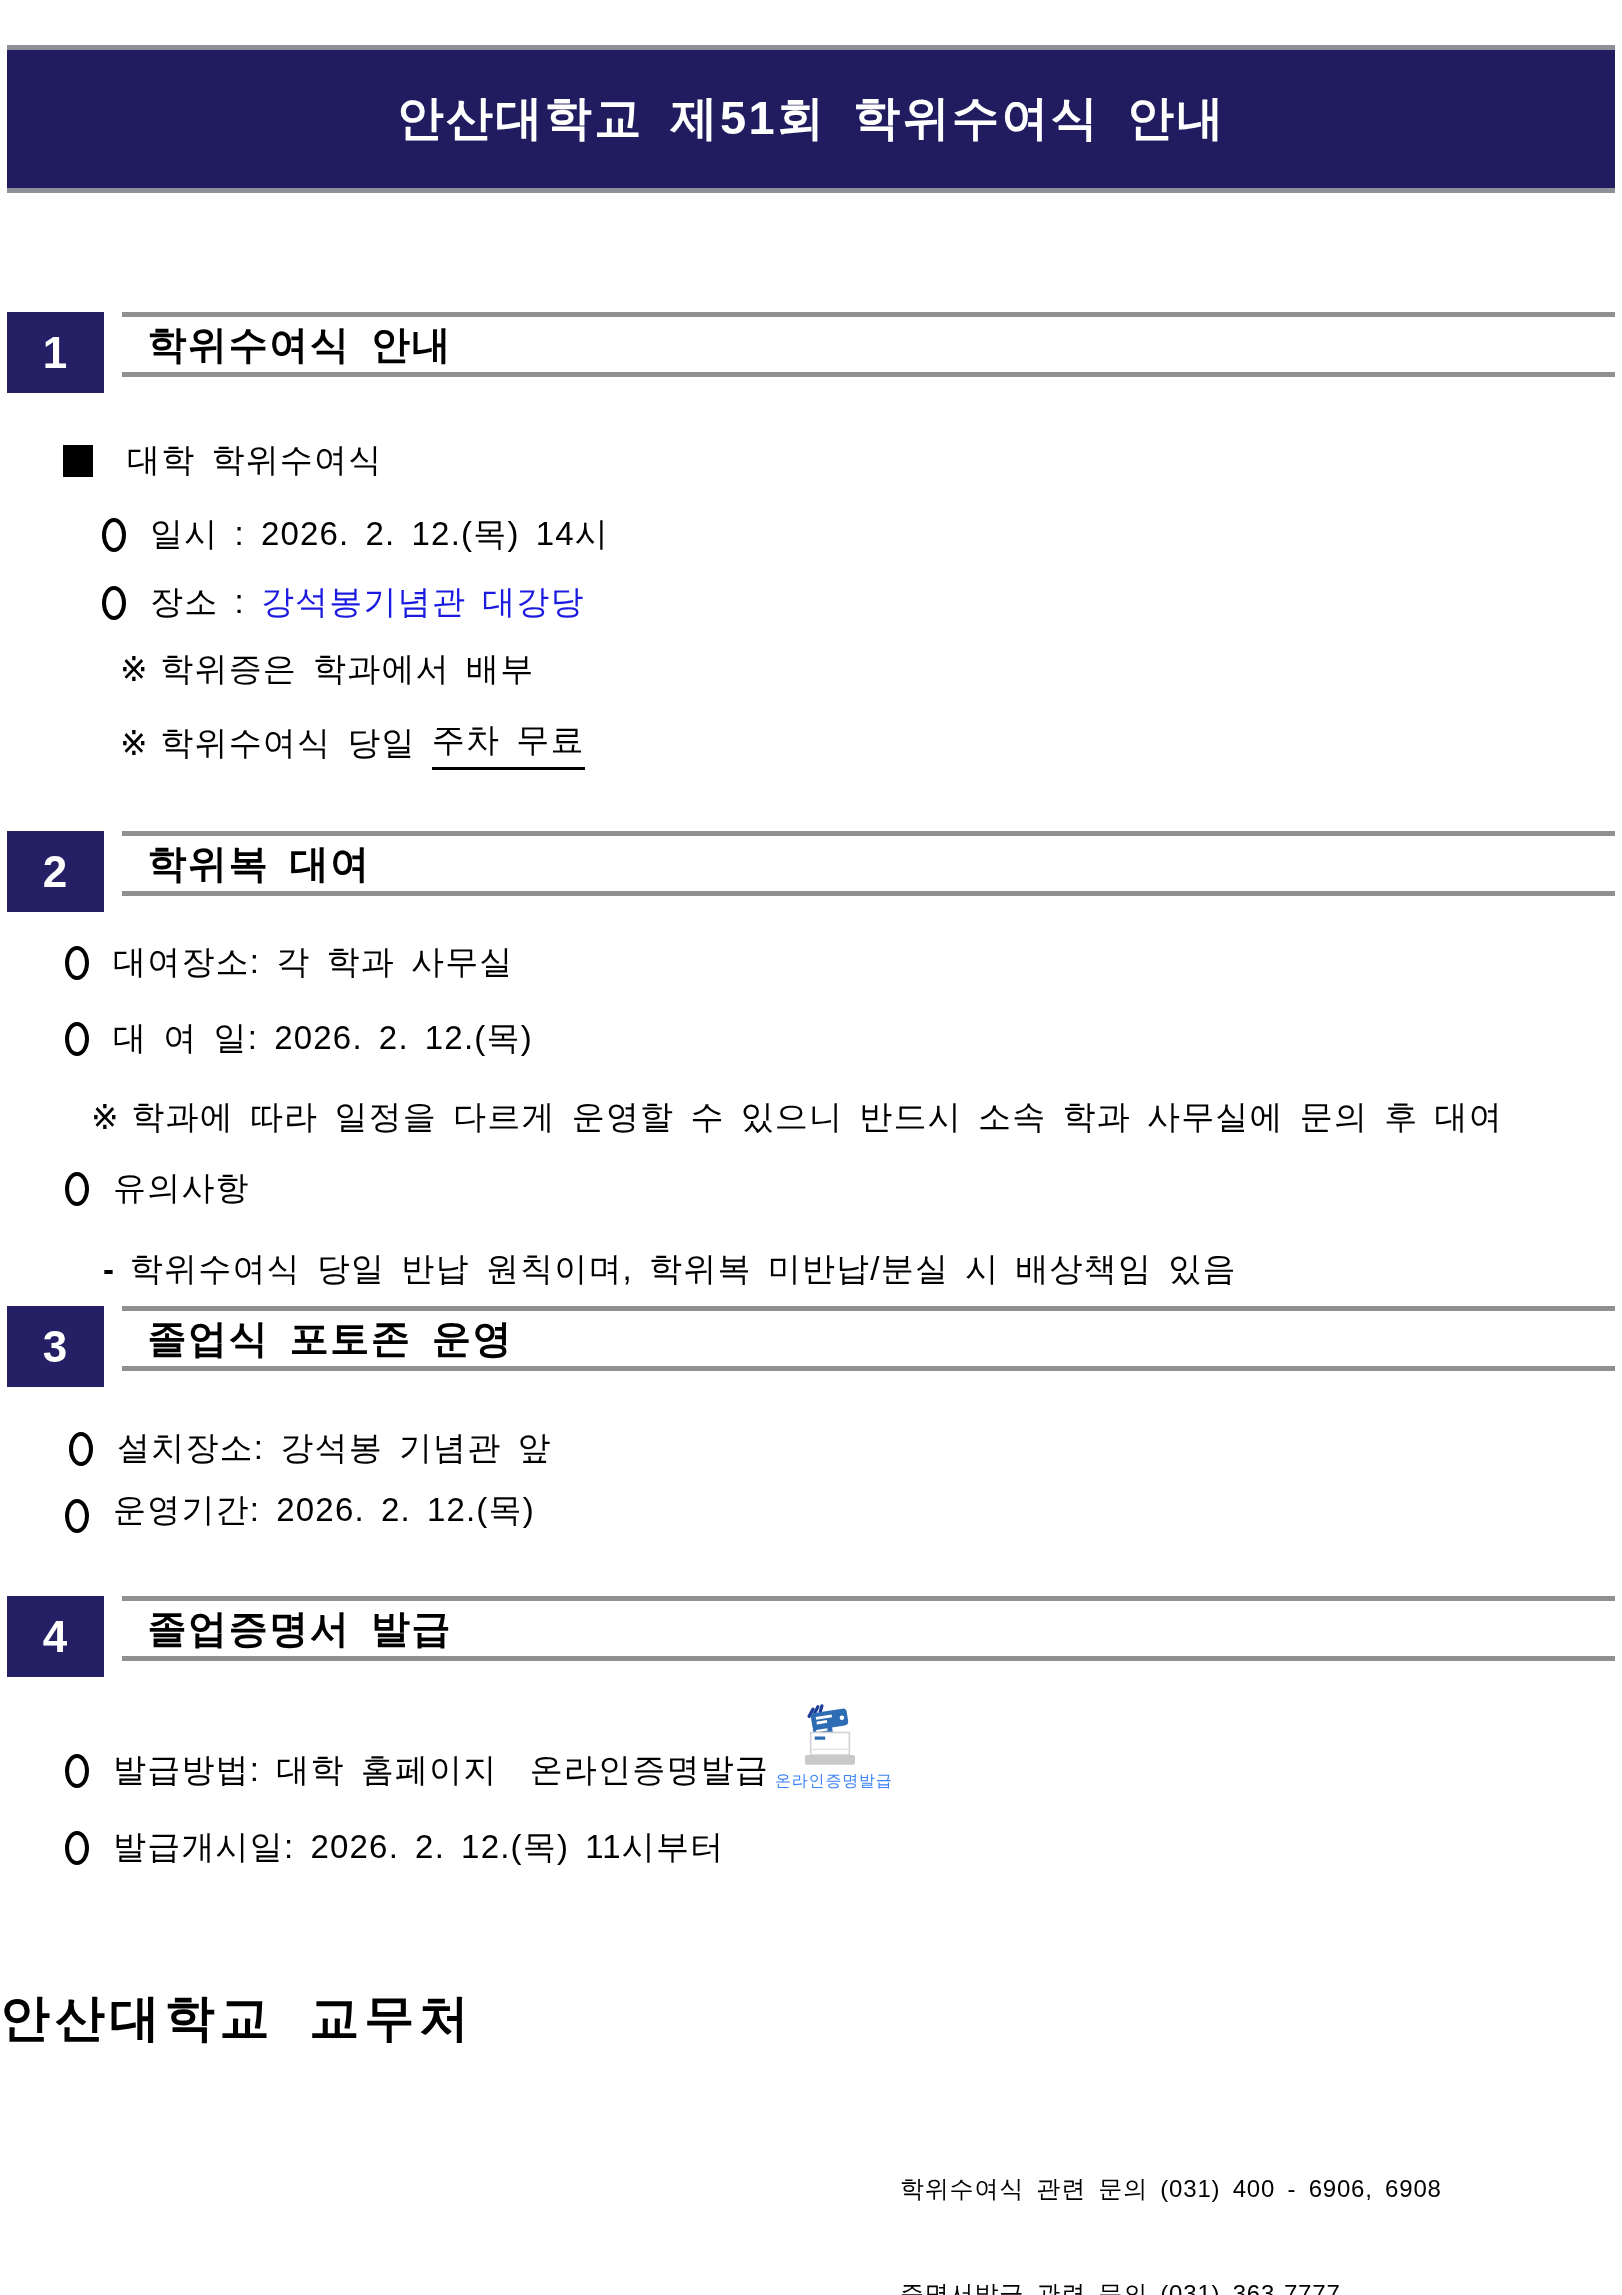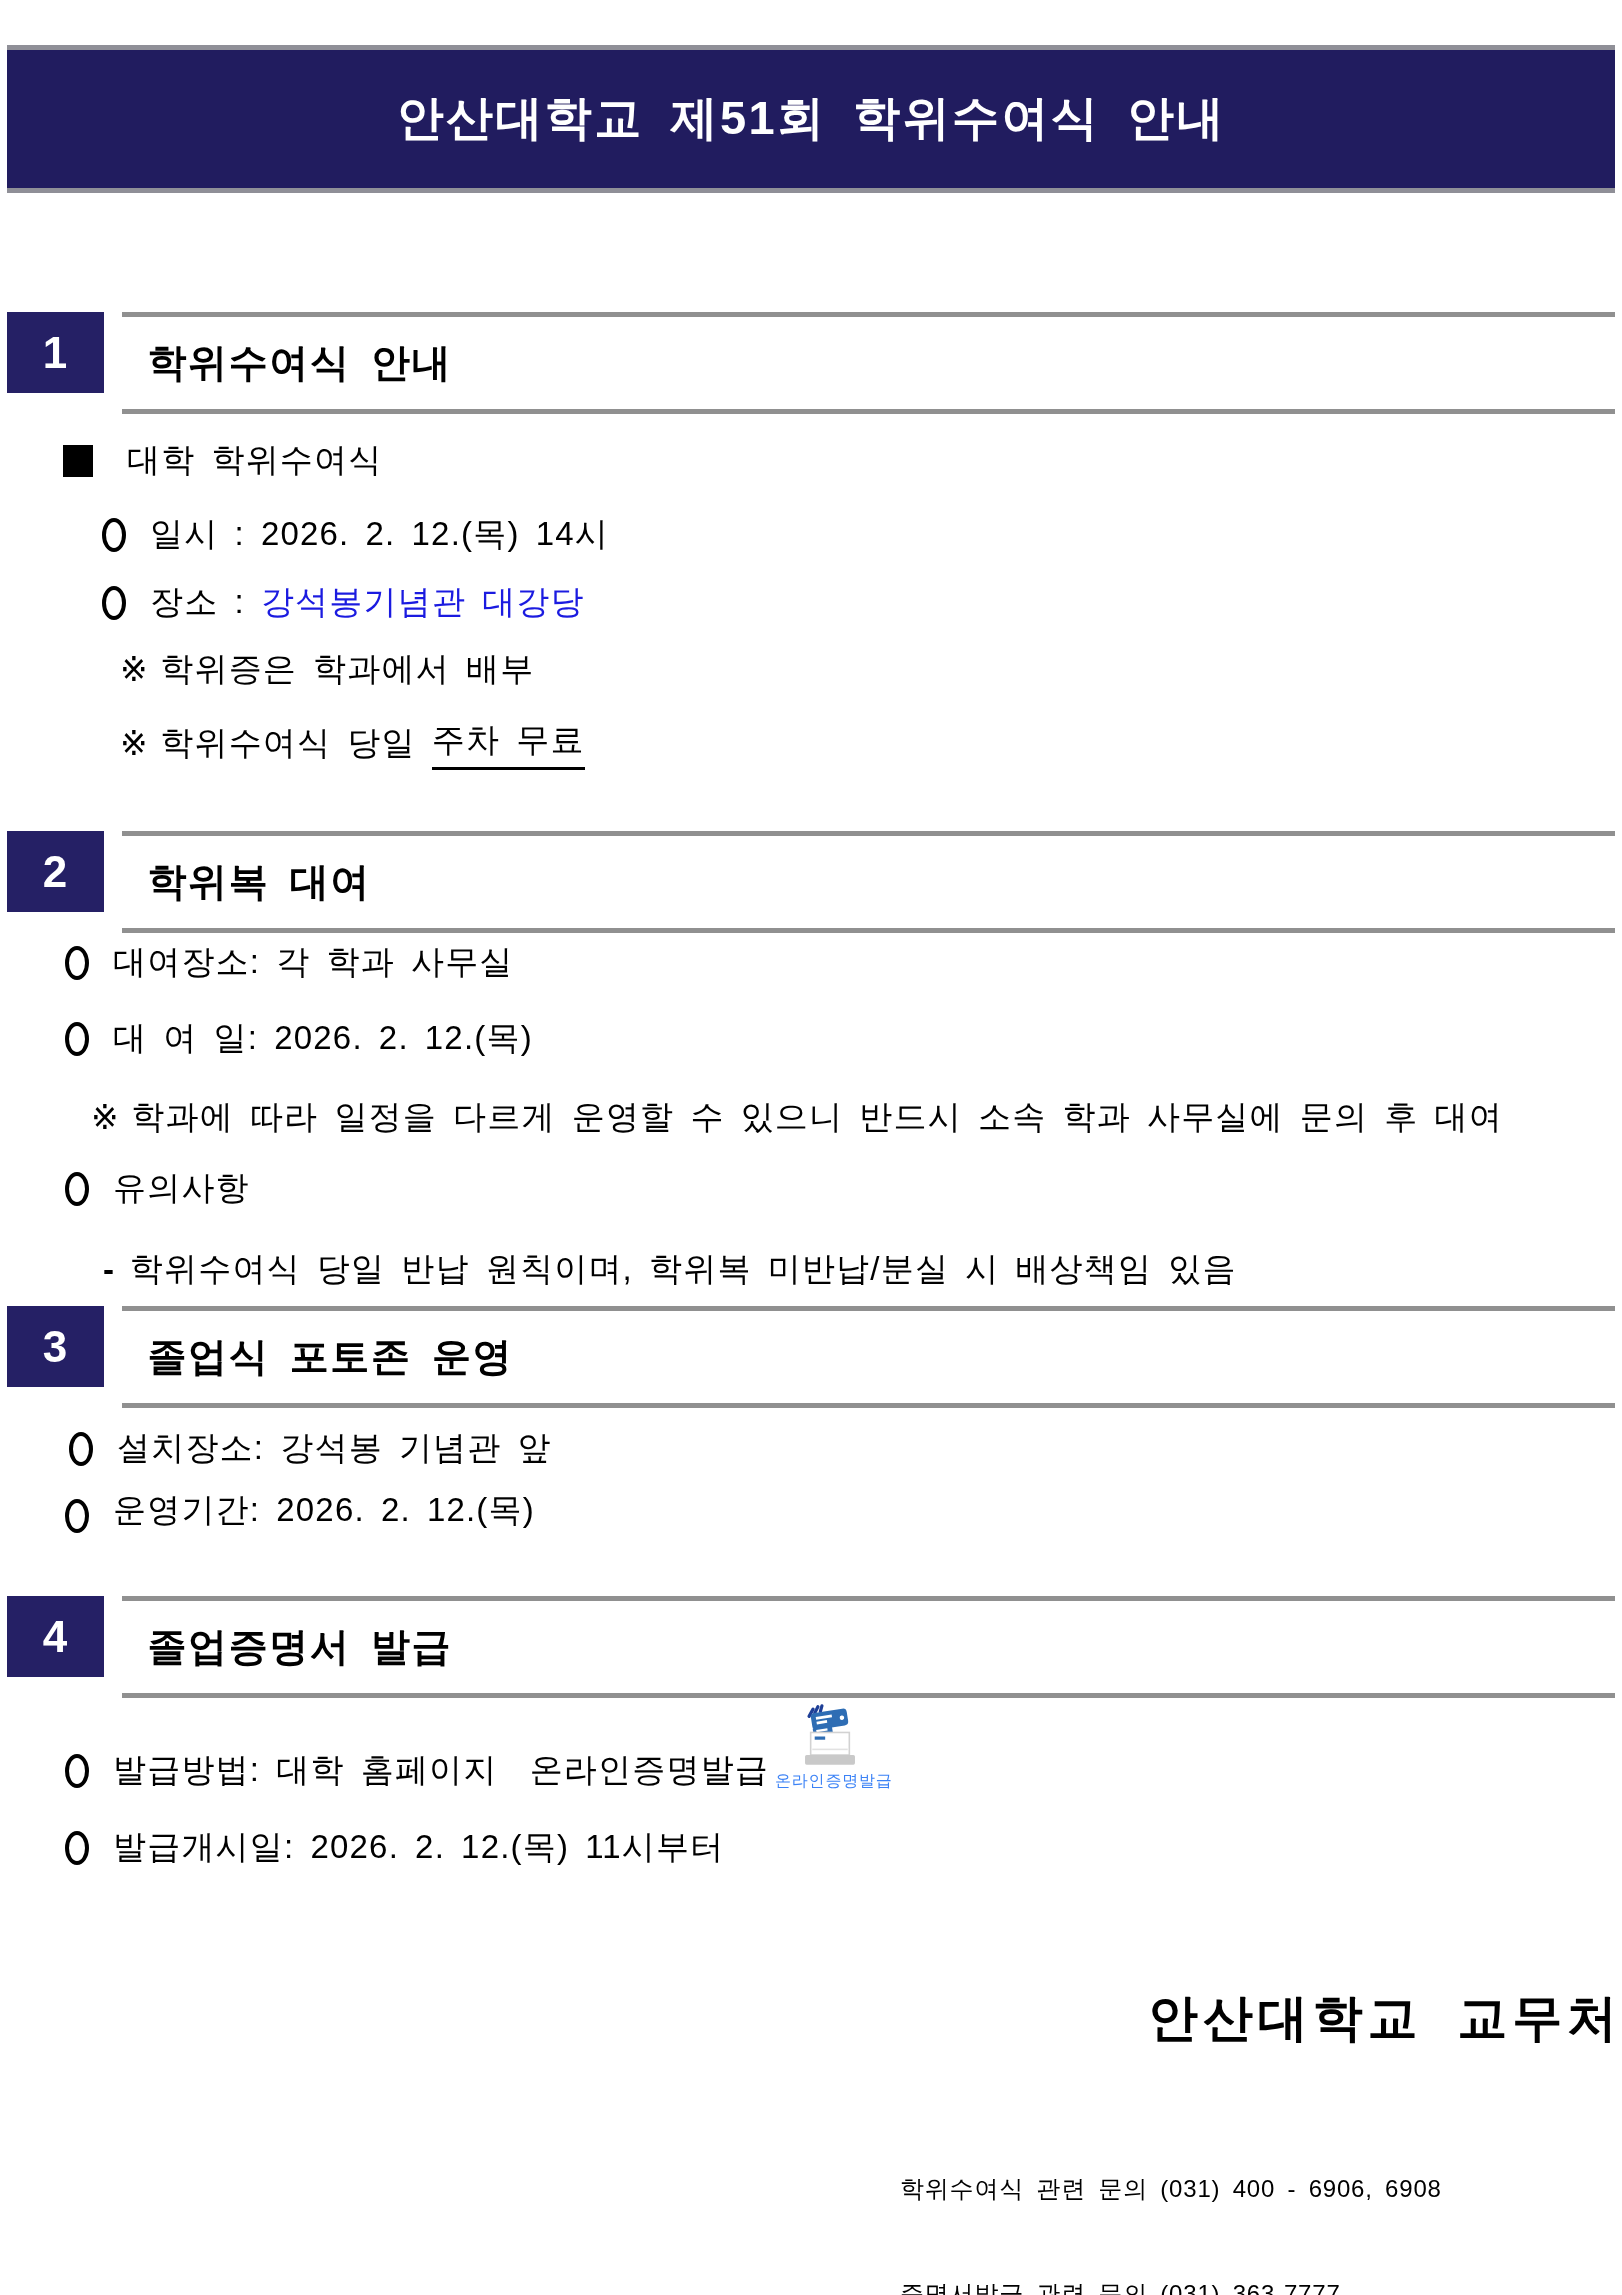--- a/index.html
+++ b/index.html
@@ -21,21 +21,21 @@
   }
   
   .sec{position:absolute;left:6.5px;width:1608px;height:81px;display:flex;}
   .sec-num{
     width:97px;height:81px;background:#252065;color:#fff;flex:none;
     display:flex;align-items:center;justify-content:center;
     font-size:44px;font-weight:bold;
   }
   .sec-gap{width:18px;flex:none;}
   .sec-rule{
-    flex:1;box-sizing:border-box;height:102px;
+    flex:1;box-sizing:border-box;height:65px;
     border-top:5.7px solid #909090;border-bottom:5.7px solid #909090;
     display:flex;align-items:center;padding-left:26px;
   }
   .sec-title{font-size:39px;font-weight:bold;letter-spacing:1.6px;word-spacing:8px;white-space:pre;}
   
   .line{
     position:absolute;display:flex;align-items:center;height:41px;
     font-size:33px;letter-spacing:1.2px;word-spacing:5.7px;white-space:pre;
   }
   .b-circle{
@@ -50,21 +50,21 @@
   .link-blue{color:#1b1be0;}
   .ul{border-bottom:3.2px solid #000;padding-bottom:4px;}
   
   .cert-icon{position:absolute;left:801px;top:1669px;width:58px;height:67px;}
   .cert-caption{
     position:absolute;left:775px;top:1737px;width:114px;text-align:center;
     font-size:16px;letter-spacing:0.8px;color:#3b82f6;white-space:nowrap;
   }
   
   .office{
-    position:absolute;left:0;top:1951px;width:1622px;text-align:right;
+    position:absolute;left:0;top:1951px;width:1622px;text-align:left;
     font-size:50px;font-weight:bold;letter-spacing:4.9px;word-spacing:16px;white-space:pre;
   }
   .contacts{
     position:absolute;left:900px;top:2067px;
     font-size:24px;line-height:35px;letter-spacing:0.8px;word-spacing:4.9px;white-space:pre;
   }
 </style>
 </head>
 <body>
 

